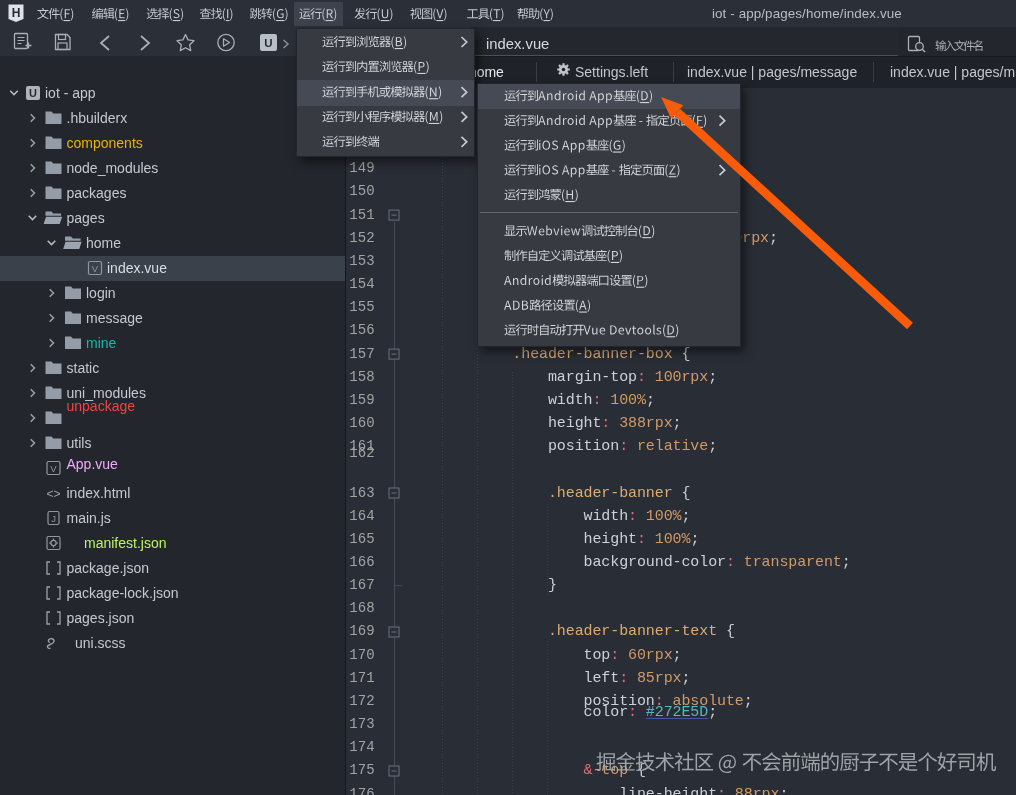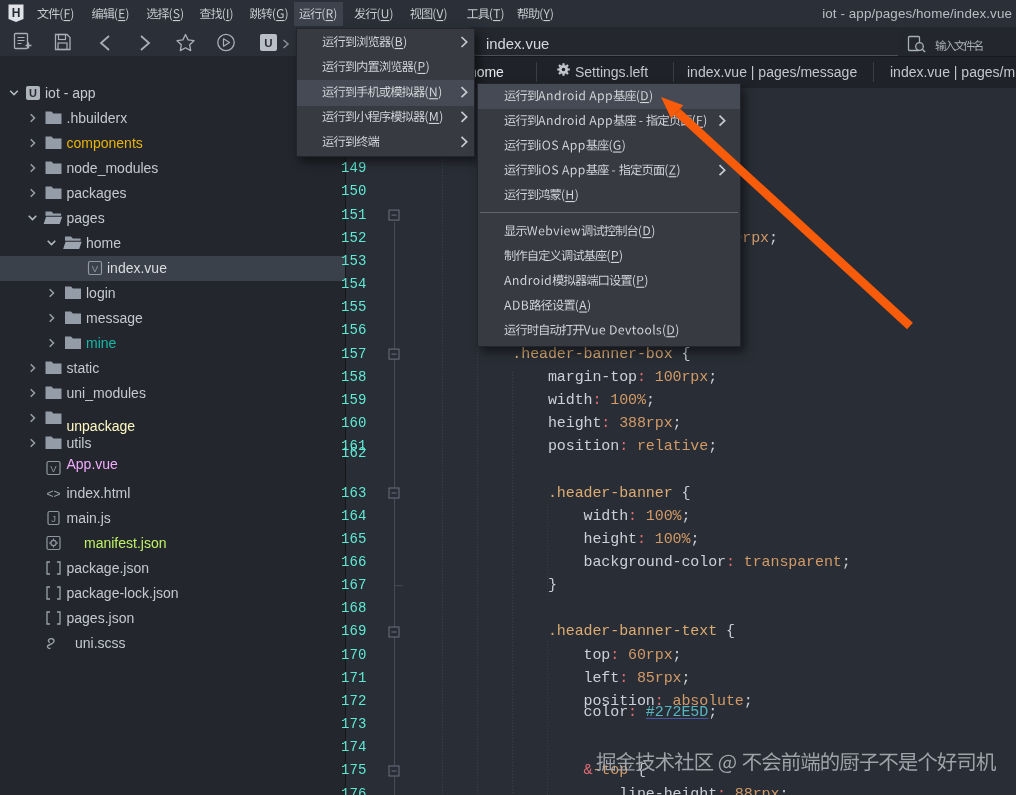--- a/index.html
+++ b/index.html
@@ -1,20 +1,20 @@
 <!DOCTYPE html>
 <html><head><meta charset="utf-8"><style>
 *{margin:0;padding:0;box-sizing:border-box}
 html,body{width:1016px;height:795px;overflow:hidden;background:#292d35;position:relative;
  font-family:"Liberation Sans",sans-serif;}
 .abs{position:absolute}
 .cl{position:absolute;left:405.5px;white-space:pre;font-family:"Liberation Mono",monospace;
  font-size:15px;line-height:23.16px;height:23.16px;color:#c9ced6;letter-spacing:-0.1px}
-.num{position:absolute;width:42px;text-align:left;font-family:"Liberation Mono",monospace;
- font-size:14px;line-height:23.16px;height:23.16px;color:#5eead4;left:341px;letter-spacing:0.1px}
+.num{position:absolute;width:42px;text-align:center;font-family:"Liberation Mono",monospace;
+ font-size:14px;line-height:23.16px;height:23.16px;color:#a3a3a3;left:341px;letter-spacing:0.1px}
 .o{color:#d19a66}.sel{color:#dcab72}.pn{color:#ccd1d9}.co{color:#e06c75}.cy{color:#56b6c2;
  text-decoration:underline;text-decoration-color:#4a55a2;text-underline-offset:2px}
 .tree{position:absolute;font-size:14px;color:#c5c9cf;white-space:nowrap}
 </style></head><body>
 <div class="abs" style="left:0;top:0;width:1016px;height:56px;background:#2b2f37"></div>
 <div class="abs" style="left:470px;top:27px;width:546px;height:29px;background:#24272d"></div>
 <div class="abs" style="left:470px;top:54.5px;width:430px;height:1.5px;background:#4b5058"></div>
 <div class="abs" style="left:898px;top:27px;width:118px;height:29px;background:#23262c"></div>
 <div class="abs" style="left:345px;top:56px;width:671px;height:32px;background:#1f2228"></div>
 <div class="abs" style="left:345px;top:56px;width:671px;height:1px;background:#17191d"></div>
@@ -24,35 +24,35 @@
 <div class="abs" style="left:294px;top:2px;width:49px;height:23.5px;background:#3d424c"></div>
 <div class="abs" style="left:0;top:56px;width:345px;height:739px;background:#23262d"></div>
 <div class="abs" style="left:345px;top:56px;width:1px;height:739px;background:#15171a"></div>
 <div class="abs" style="left:0;top:255.5px;width:345px;height:25px;background:#3b414a"></div>
 <div class="abs" style="left:346px;top:88px;width:670px;height:707px;background:#292d35"></div>
 <div class="abs" style="white-space:nowrap;left:355.5px;top:56px;width:181px;height:32px;line-height:32px;font-size:14px;color:#e8eaed;overflow:hidden">index.vue | pages/home</div>
 <div class="abs" style="white-space:nowrap;left:575px;top:56px;height:32px;line-height:32px;font-size:14px;color:#c3c7cd">Settings.left</div>
 <div class="abs" style="white-space:nowrap;left:687px;top:56px;height:32px;line-height:32px;font-size:14px;color:#c3c7cd">index.vue | pages/message</div>
 <div class="abs" style="white-space:nowrap;left:890px;top:56px;height:32px;line-height:32px;font-size:14px;color:#c3c7cd">index.vue | pages/m</div>
 <div class="abs" style="white-space:nowrap;left:486px;top:30px;height:29px;line-height:29px;font-size:14.8px;color:#d6d9dd">index.vue</div>
-<div class="abs" style="left:712px;top:0;width:300px;height:27px;line-height:27px;font-size:13.4px;letter-spacing:0.1px;color:#b8bdc4;text-align:right">iot - app/pages/home/index.vue</div>
+<div class="abs" style="left:712px;top:0;width:300px;height:27px;line-height:27px;font-size:13.4px;letter-spacing:0.1px;color:#b8bdc4;text-align:left">iot - app/pages/home/index.vue</div>
 <div class="tree" style="left:45px;top:83px;line-height:20px;color:#c5c9cf">iot - app</div>
 <div class="tree" style="left:66.5px;top:108px;line-height:20px;color:#c5c9cf">.hbuilderx</div>
 <div class="tree" style="left:66.5px;top:133px;line-height:20px;color:#eab308">components</div>
 <div class="tree" style="left:66.5px;top:158px;line-height:20px;color:#c5c9cf">node_modules</div>
 <div class="tree" style="left:66.5px;top:183px;line-height:20px;color:#c5c9cf">packages</div>
 <div class="tree" style="left:66.5px;top:208px;line-height:20px;color:#c5c9cf">pages</div>
 <div class="tree" style="left:86px;top:233px;line-height:20px;color:#c5c9cf">home</div>
 <div class="tree" style="left:107px;top:258px;line-height:20px;color:#d9dcdf">index.vue</div>
 <div class="tree" style="left:86px;top:283px;line-height:20px;color:#c5c9cf">login</div>
 <div class="tree" style="left:86px;top:308px;line-height:20px;color:#c5c9cf">message</div>
 <div class="tree" style="left:86px;top:333px;line-height:20px;color:#14b8a6">mine</div>
 <div class="tree" style="left:66.5px;top:358px;line-height:20px;color:#c5c9cf">static</div>
 <div class="tree" style="left:66.5px;top:383px;line-height:20px;color:#c5c9cf">uni_modules</div>
-<div class="tree" style="left:66.5px;top:416px;line-height:20px;color:#fef9c3">unpackage</div>
+<div class="tree" style="left:66.5px;top:396px;line-height:20px;color:#ef4444">unpackage</div>
 <div class="tree" style="left:66.5px;top:433px;line-height:20px;color:#c5c9cf">utils</div>
 <div class="tree" style="left:66.5px;top:454px;line-height:20px;color:#f0abfc">App.vue</div>
 <div class="tree" style="left:66.5px;top:483px;line-height:20px;color:#c5c9cf">index.html</div>
 <div class="tree" style="left:66.5px;top:508px;line-height:20px;color:#c5c9cf">main.js</div>
 <div class="tree" style="left:84px;top:533px;line-height:20px;color:#bef264">manifest.json</div>
 <div class="tree" style="left:66.5px;top:558px;line-height:20px;color:#c5c9cf">package.json</div>
 <div class="tree" style="left:66.5px;top:583px;line-height:20px;color:#c5c9cf">package-lock.json</div>
 <div class="tree" style="left:66.5px;top:608px;line-height:20px;color:#c5c9cf">pages.json</div>
 <div class="tree" style="left:75px;top:633px;line-height:20px;color:#c5c9cf">uni.scss</div>
 <div class="num" style="top:157.2px">149</div>

